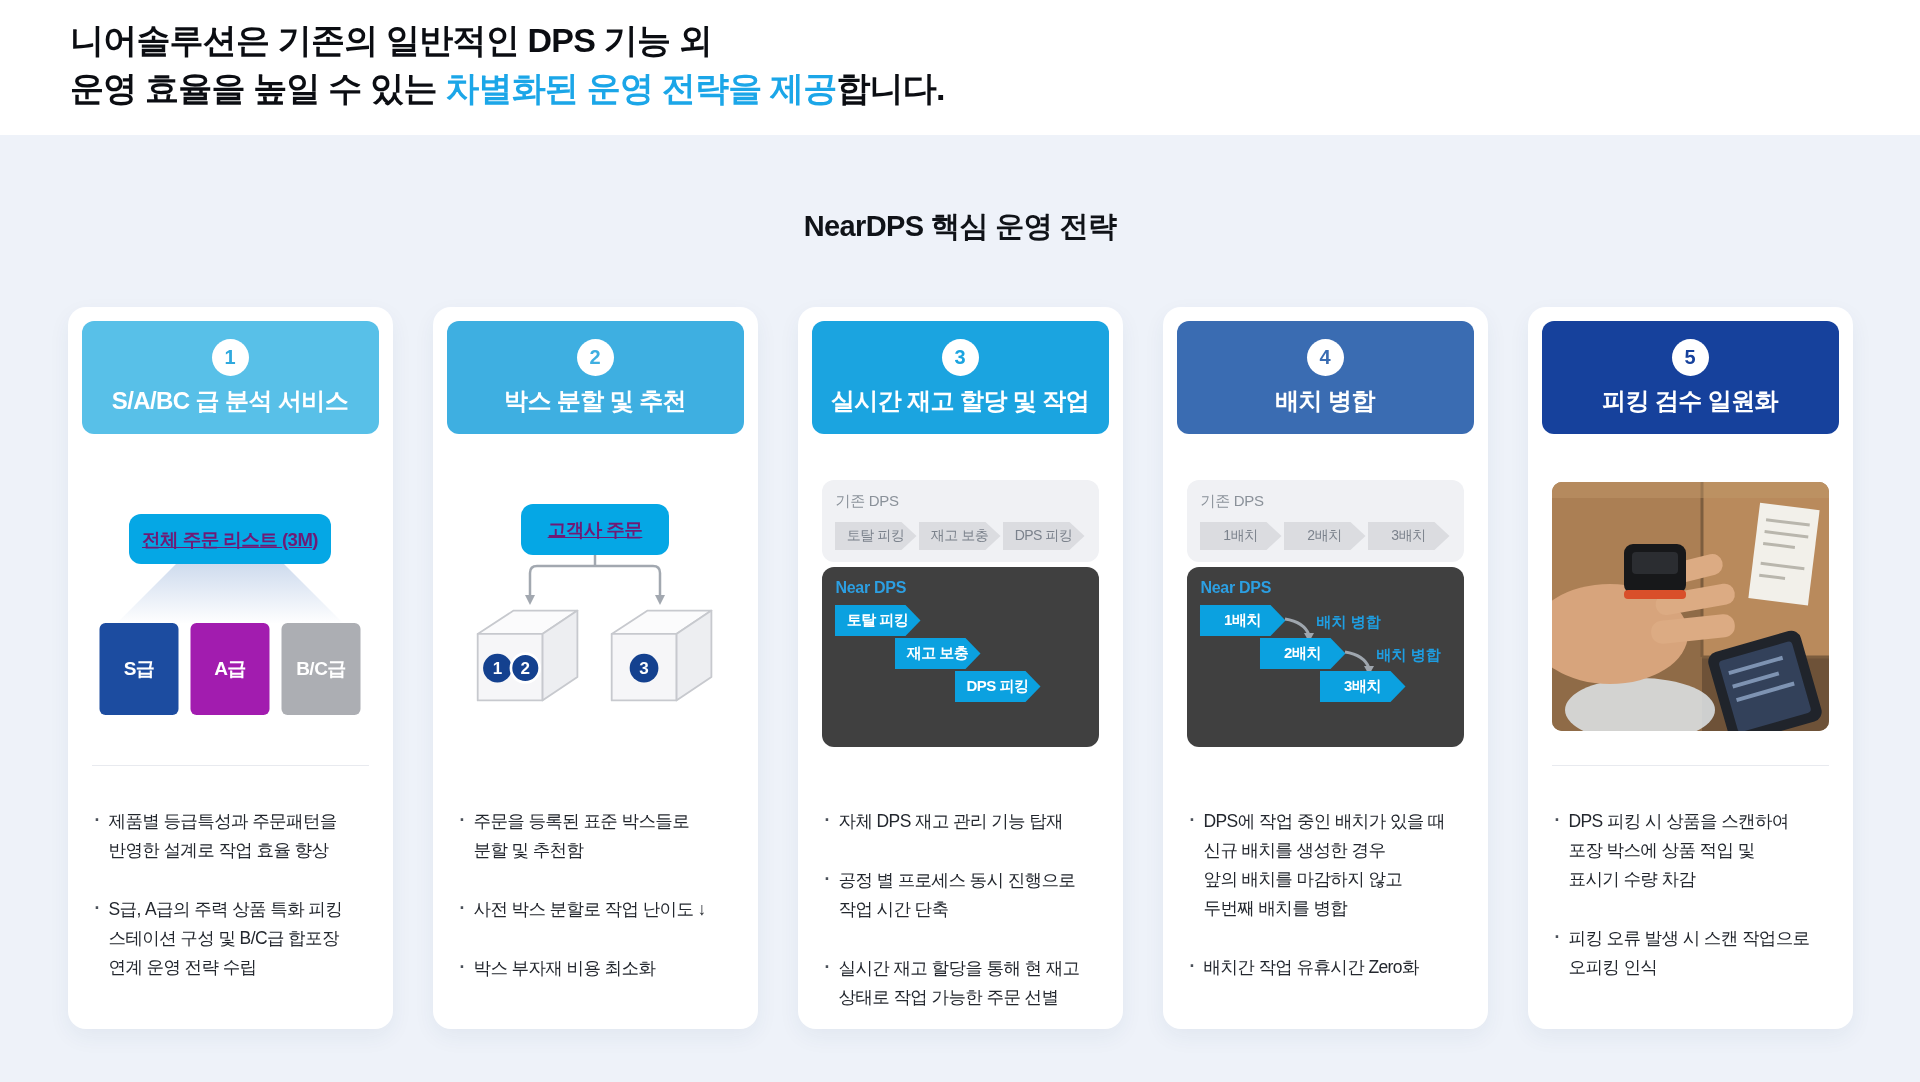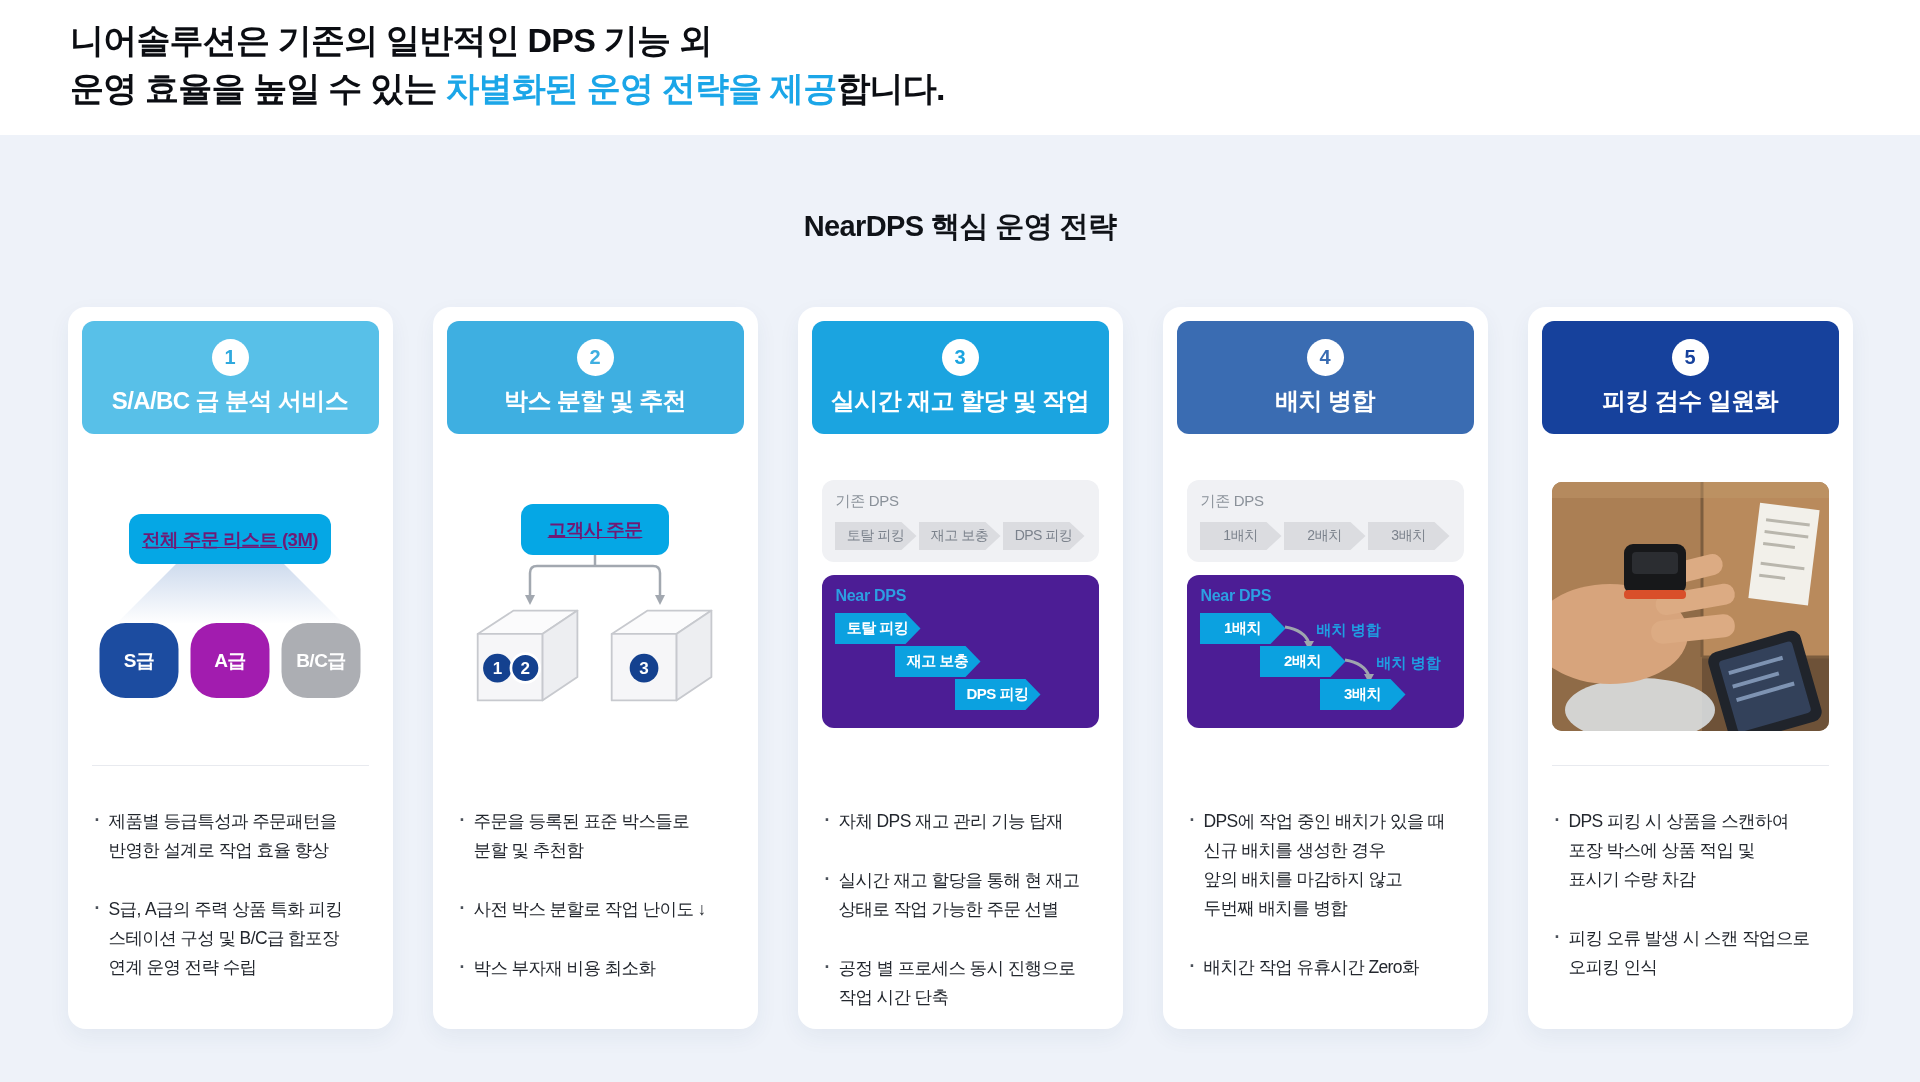--- a/index.html
+++ b/index.html
@@ -34,30 +34,30 @@
   .pill { position:absolute; left:50%; transform:translateX(-50%); background:#05A7E5; color:#701a75;
           font-weight:800; border-radius:12px; display:flex; align-items:center; justify-content:center;
           white-space:nowrap; letter-spacing:-0.5px;text-decoration:underline; }
   .c1 .pill { top:207px; width:202px; height:50px; font-size:18.5px; }
   .c2 .pill { top:197px; width:148px; height:51px; font-size:18.5px; }
   
   .fan { position:absolute; top:257px; left:50%; transform:translateX(-50%); width:226px; height:59px;
          background:linear-gradient(to bottom, rgba(167,190,224,.55), rgba(225,234,247,.03));
          clip-path:polygon(59px 0, 167px 0, 226px 100%, 0 100%); }
   .class-row { position:absolute; top:316px; left:50%; transform:translateX(-50%); display:flex; gap:12px; }
-  .class-box { width:79px; height:75px; border-radius:26px; color:#fff; font-weight:800; font-size:19px;
+  .class-box { width:79px; height:92px; border-radius:6px; color:#fff; font-weight:800; font-size:19px;
                display:flex; align-items:center; justify-content:center; letter-spacing:-0.5px;text-align:right; }
   .cb-s{background:#1C4CA0} .cb-a{background:#a21caf} .cb-bc{background:#ACAEB3}
   
   .connector { position:absolute; top:248px; left:50%; transform:translateX(-50%); }
   .cubes { position:absolute; top:298px; left:50%; transform:translateX(-50%); display:flex; gap:28px; }
   
   .panel { position:absolute; left:24px; right:24px; border-radius:12px; }
   .panel-old { background:#F0F1F4; top:173px; height:82px; }
-  .panel-new { background:#4c1d95; top:268px; height:153px; }
+  .panel-new { background:#404040; top:260px; height:180px; }
   .panel-label { position:absolute; top:12px; left:14px; font-size:15px; color:#8A9199; letter-spacing:-0.3px; }
   .panel-new .panel-label { color:#2C9FE2; font-weight:800; font-size:16px; }
   .chev { position:absolute; display:flex; align-items:center; justify-content:center;
           clip-path:polygon(0 0, calc(100% - 15px) 0, 100% 50%, calc(100% - 15px) 100%, 0 100%);
           letter-spacing:-0.5px; }
   .chev-gray { width:82px; height:28px; background:#DBDCE0; color:#7B828C; font-size:14px; top:42px; }
   .g1{left:13px} .g2{left:97px} .g3{left:181px}
   .chev-blue { width:86px; height:31px; background:#0BA1E0; color:#fff; font-weight:800; font-size:15px;
                filter:drop-shadow(0 3px 3px rgba(20,80,140,.25)); }
   .b1{left:13px; top:38px} .b2{left:73px; top:71px} .b3{left:133px; top:104px}
@@ -159,24 +159,24 @@
         <div class="chev chev-gray g3">DPS 피킹</div>
       </div>
       <div class="panel panel-new">
         <div class="panel-label">Near DPS</div>
         <div class="chev chev-blue b1">토탈 피킹</div>
         <div class="chev chev-blue b2">재고 보충</div>
         <div class="chev chev-blue b3">DPS 피킹</div>
       </div>
       <ul class="bullets">
         <li>자체 DPS 재고 관리 기능 탑재</li>
+        <li>공정 별 프로세스 동시 진행으로
+작업 시간 단축</li>
         <li>실시간 재고 할당을 통해 현 재고
 상태로 작업 가능한 주문 선별</li>
-        <li>공정 별 프로세스 동시 진행으로
-작업 시간 단축</li>
       </ul>
     </article>
 
     <article class="card c4">
       <div class="card-head">
         <div class="num">4</div>
         <div class="card-title">배치 병합</div>
       </div>
       <div class="panel panel-old">
         <div class="panel-label">기존 DPS</div>

